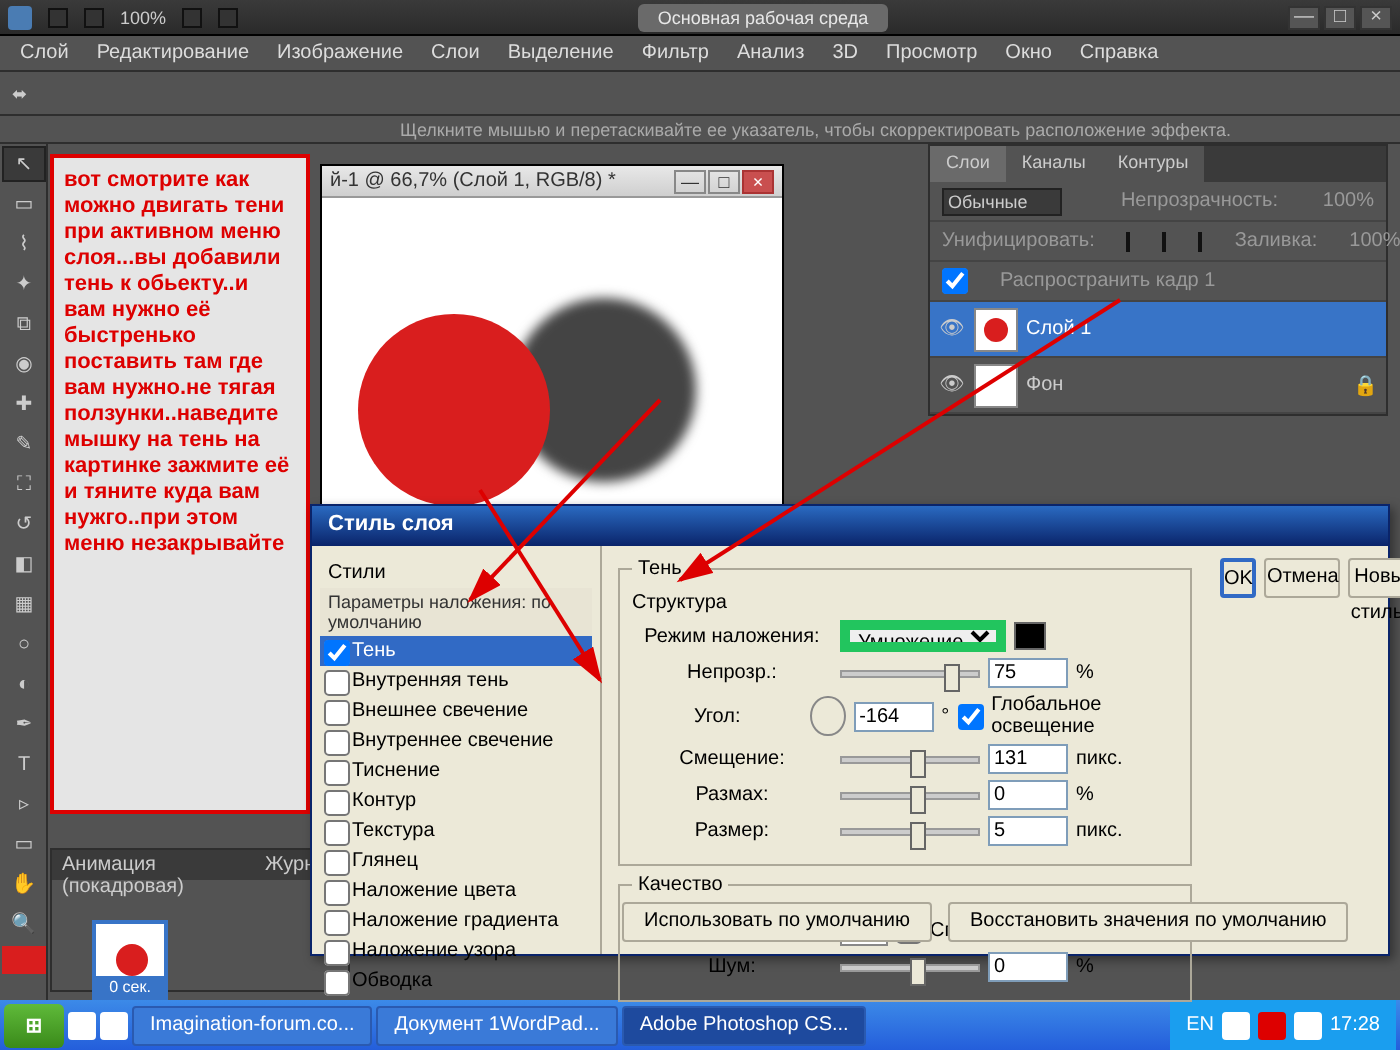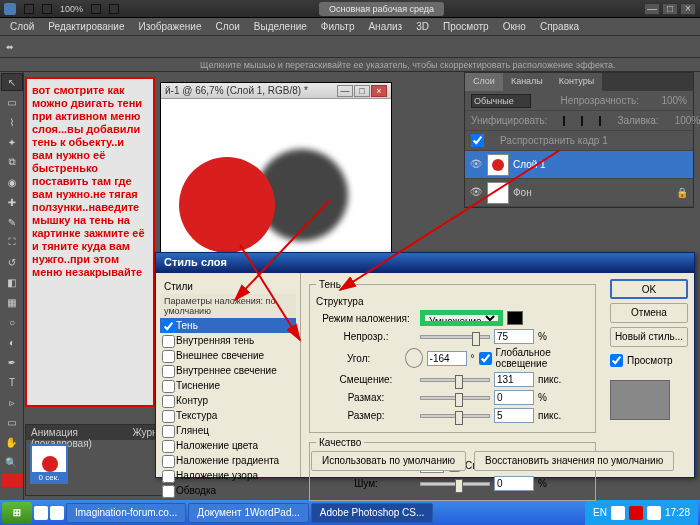--- a/index.html
+++ b/index.html
@@ -37,42 +37,42 @@
 .panel-row input[type=text]{width:60px;height:14px;background:#3a3a3a;border:1px solid #222;color:#ccc;font-size:9px;padding:0 2px}
 .panel-row .pct{width:32px;text-align:right}
 .layer-item{height:28px;display:flex;align-items:center;padding:0 4px;gap:4px;border-bottom:1px solid #444}
 .layer-item.sel{background:#3874c7;color:#fff}
 .eye{width:14px;height:14px;color:#ccc;text-align:center}
 .thumb{width:22px;height:22px;background:#fff;border:1px solid #888;position:relative}
 .thumb.red::after{content:"";position:absolute;left:4px;top:4px;width:12px;height:12px;background:#d91e1e;border-radius:50%}
 .layer-name{font-size:10px}
 .anim-panel{position:absolute;left:25px;bottom:4px;width:150px;height:72px;background:#535353;border:1px solid #2e2e2e}
 .anim-panel .hdr{height:15px;background:#3a3a3a;color:#ccc;font-size:9px;padding:2px 5px;display:flex;gap:8px}
-.frame{width:38px;height:40px;background:#fff;border:2px solid #3874c7;margin:4px;position:relative}
+.frame{width:38px;height:40px;background:#fff;border:2px solid #3874c7;margin:20px;position:relative}
 .frame::after{content:"";position:absolute;left:10px;top:10px;width:16px;height:16px;background:#d91e1e;border-radius:50%}
 .frame-lbl{position:absolute;bottom:-1px;left:0;width:100%;background:#3874c7;color:#fff;font-size:8px;text-align:center;padding:1px 0}
 .dlg{position:absolute;left:155px;top:252px;width:540px;height:226px;background:#ece9d8;border:1px solid #0a246a;z-index:10;box-shadow:2px 2px 5px rgba(0,0,0,0.4)}
 .dlg-title{height:20px;background:linear-gradient(#2a6ac1,#0a246a);color:#fff;font-size:11px;font-weight:bold;padding:3px 8px}
 .dlg-body{display:flex;height:calc(100% - 20px)}
 .dlg-left{width:145px;border-right:1px solid #aca899;padding:6px 4px}
 .dlg-left .grp-title{font-size:10px;color:#000;padding:2px 4px}
 .dlg-left .sub-title{font-size:9px;color:#333;padding:2px 4px;background:#e8e4d4}
 .style-item{padding:2px 4px 2px 16px;font-size:10px;color:#000;position:relative}
 .style-item.sel{background:#316ac5;color:#fff}
 .style-item input{position:absolute;left:2px;top:2px}
 .dlg-mid{flex:1;padding:6px 8px}
 .fieldset{border:1px solid #aca899;padding:6px;margin-bottom:4px}
 .fieldset legend{font-size:10px;padding:0 3px}
 .fld-row{display:flex;align-items:center;gap:4px;margin:3px 0;font-size:10px}
 .fld-row label{width:100px;text-align:center;color:#000}
 .fld-row input[type=text]{width:40px;height:15px;border:1px solid #7f9db9;padding:0 2px;font-size:10px}
 .fld-row select{height:16px;border:5px solid #22c55e;font-size:10px}
 .slider{width:70px;height:4px;background:#ccc;border:1px solid #999;position:relative}
 .slider::after{content:"";position:absolute;top:-4px;width:6px;height:12px;background:#ece9d8;border:1px solid #666}
-.dlg-right{width:90px;padding:6px;display:flex;flex-direction:column;gap:4px}
+.dlg-right{width:90px;padding:6px;display:flex;flex-direction:row;gap:4px}
 .btn{height:20px;background:#ece9d8;border:1px solid #aca899;border-radius:2px;font-size:10px;text-align:center;line-height:18px}
 .btn.def{border:2px solid #316ac5}
 .preview-box{width:60px;height:40px;background:#888;border:1px solid #666;margin-top:6px}
 .dlg-foot{position:absolute;bottom:6px;left:155px;display:flex;gap:8px}
 .dlg-foot .btn{padding:0 10px}
 .taskbar{position:absolute;bottom:0;left:0;right:0;height:25px;background:linear-gradient(#3c8ae8,#245edb);display:flex;align-items:center;padding:0 2px;gap:2px}
 .start{width:30px;height:22px;background:linear-gradient(#5fba3a,#3a8a1a);border-radius:3px;display:flex;align-items:center;justify-content:center;color:#fff;font-weight:bold}
 .task-btn{height:20px;padding:0 8px;background:#3a7ad8;border:1px solid #2a5ab0;color:#fff;font-size:10px;display:flex;align-items:center;border-radius:2px}
 .task-btn.act{background:#1e4a9e}
 .tray{margin-left:auto;display:flex;align-items:center;gap:4px;background:#1a9eef;height:100%;padding:0 8px;color:#fff;font-size:10px}

